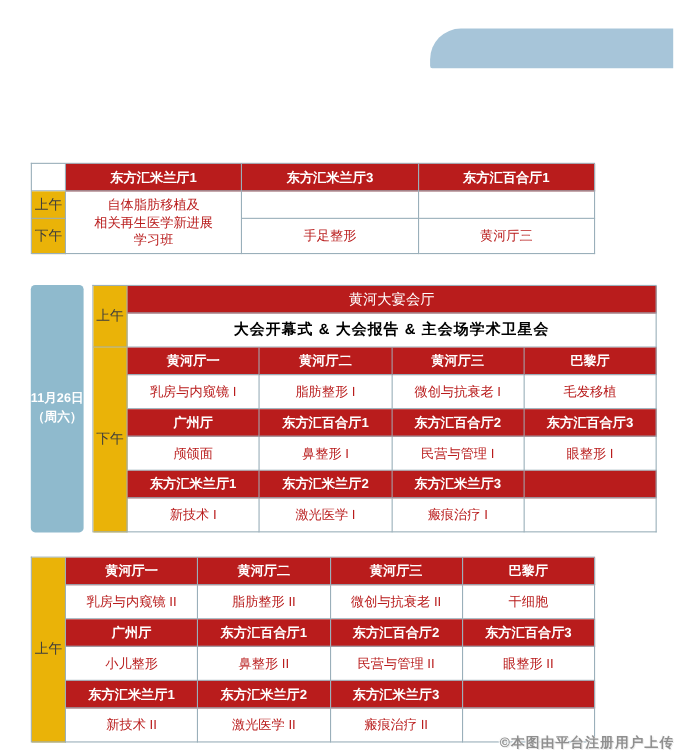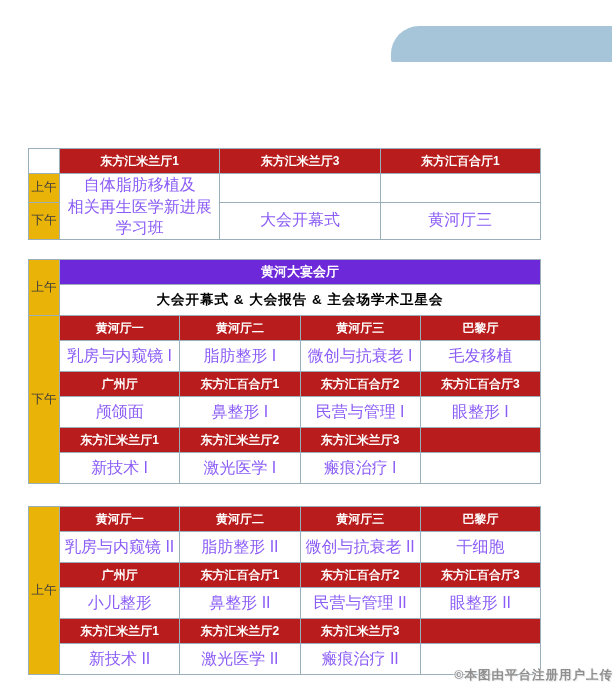--- a/index.html
+++ b/index.html
@@ -35,25 +35,25 @@
     border-collapse:separate; border-spacing:0; table-layout:fixed; width:513px;
     border-top:1px solid #9aafba; border-left:1px solid #9aafba;
   }
   table.grid td {
     border-right:1px solid #9aafba; border-bottom:1px solid #9aafba;
     text-align:center; vertical-align:middle; padding:0 2px; overflow:hidden;
   }
   td.hcell { background:#b91c1c; color:#ffffff; font-weight:bold; font-size:12px;
              border-right-color:#ffffff; border-bottom-color:#ffffff; }
   table.grid td:last-child { border-right-color:#9aafba; }
-  td.gold-hdr { background:#6d28d9; color:#ffffff; font-weight:bold; font-size:13px;
+  td.gold-hdr { background:#b91c1c; color:#ffffff; font-weight:normal; font-size:13px;
                 border-bottom-color:#ffffff; }
   td.ceremony { color:#000000; font-weight:bold; font-size:13.5px; letter-spacing:1px; }
   td.time { font-size:12.5px; color:#3d3d3d; background:#eab308; }
-  td.session { font-size:16px; color:#8b5cf6; }
+  td.session { font-size:12px; color:#b91c1c; }
   .pre-line { white-space:pre-line; line-height:1.35; }
   tr.r-hdr { height:25px; }
   tr.r-c { height:31px; }
   tr.r-am1 { height:25px; }
   tr.r-pm1 { height:32px; }
 
   
   .watermark {
     position:absolute; right:2px; bottom:2px;
     font-size:12.5px; font-weight:bold; color:#8f8f8f; letter-spacing:1px;
@@ -86,28 +86,30 @@
       <tr class="r-am1">
         <td class="time">上午</td>
         <td class="session pre-line" rowspan="2">自体脂肪移植及
 相关再生医学新进展
 学习班</td>
         <td class="session"></td>
         <td class="session"></td>
       </tr>
       <tr class="r-pm1">
         <td class="time">下午</td>
-        <td class="session">大会开幕式</td>
+        <td class="session">手足整形</td>
         <td class="session">黄河厅三</td>
       </tr>
     </tbody>
       </table>
   </div>
 
   <div class="day-block" style="top:259px">
+    <div class="date-cell">11月26日
+（周六）</div>
     <table class="grid">
       <colgroup>
           <col style="width:31px">
           <col>
           <col>
           <col>
           <col>
         </colgroup>
       <tbody>
           <tr class="r-hdr">

